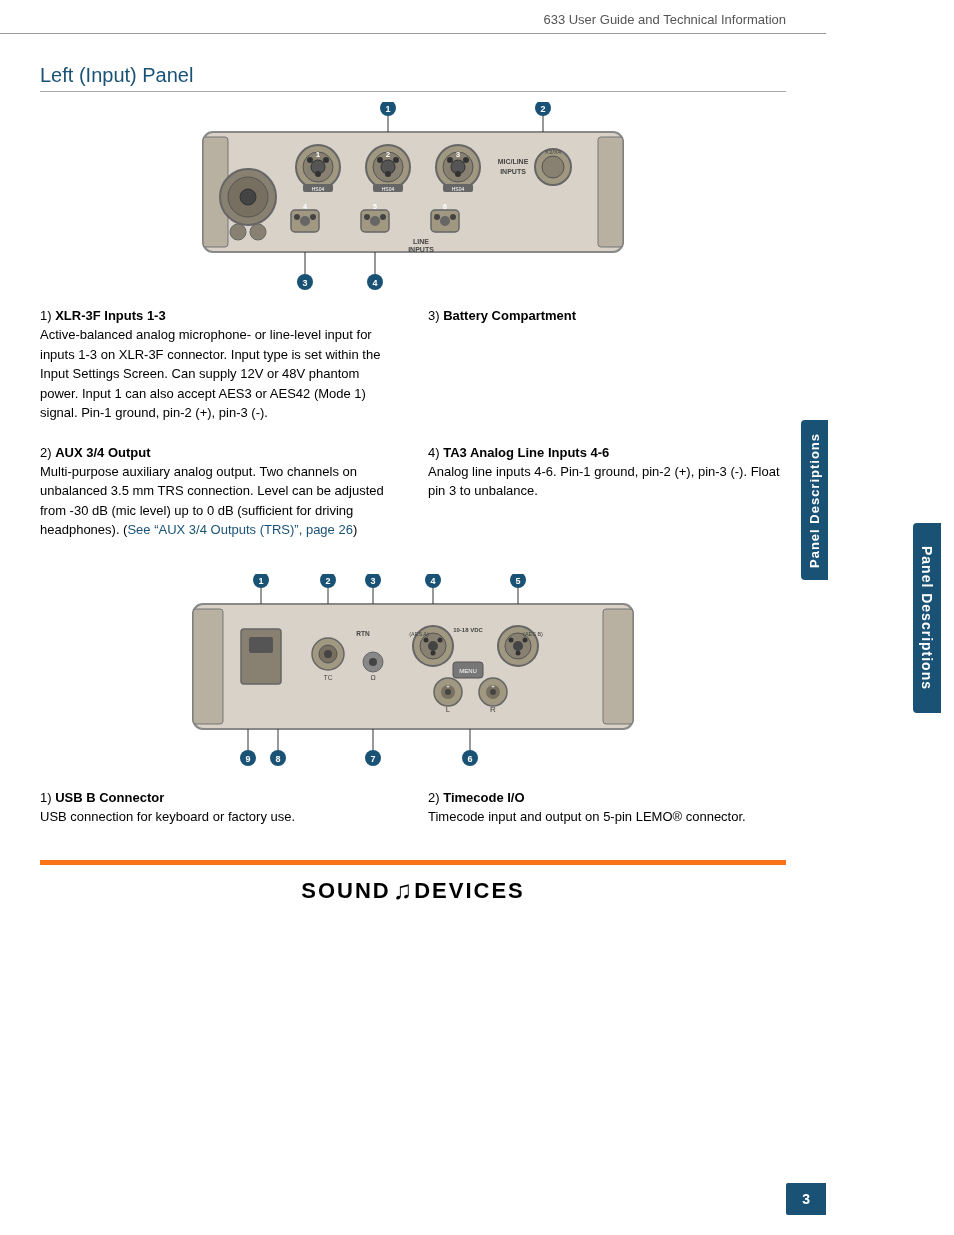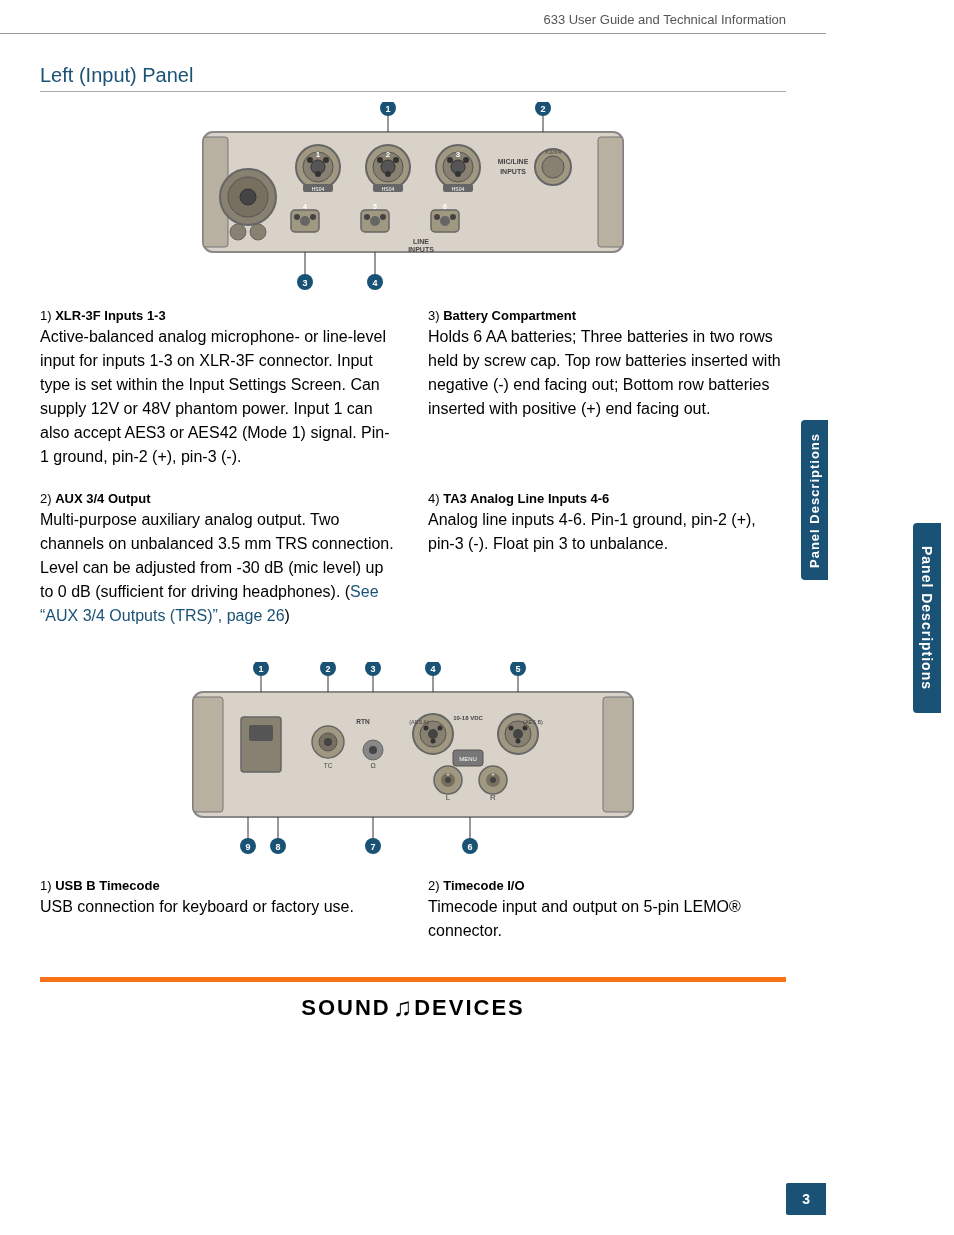--- a/index.html
+++ b/index.html
@@ -65,21 +65,21 @@
     .desc-item-title {
       font-weight: bold;
       font-size: 13px;
     }
 
     .desc-item-number {
       font-size: 13px;
     }
 
     .desc-item-body {
-      font-size: 16px;
+      font-size: 13px;
       line-height: 1.5;
       margin-top: 2px;
     }
 
     .desc-item-body a, .link-text {
       color: #1a5276;
       text-decoration: none;
     }
 
     
@@ -263,21 +263,20 @@
         <div>
           <span class="desc-item-number">1)&nbsp;</span><span class="desc-item-title">XLR-3F Inputs 1-3</span>
         </div>
         <div class="desc-item-body">Active-balanced analog microphone- or line-level input for inputs 1-3 on XLR-3F connector. Input type is set within the Input Settings Screen. Can supply 12V or 48V phantom power. Input 1 can also accept AES3 or AES42 (Mode 1) signal. Pin-1 ground, pin-2 (+), pin-3 (-).</div>
       </div>
 
       <div class="desc-item">
         <div>
           <span class="desc-item-number">3)&nbsp;</span><span class="desc-item-title">Battery Compartment</span>
         </div>
-        <div class="desc-item-body">Holds 6 AA batteries; Three batteries in two rows held by screw cap. Top row batteries inserted with negative (-) end facing out; Bottom row batteries inserted with positive (+) end facing out.</div>
       </div>
 
       <div class="desc-item">
         <div>
           <span class="desc-item-number">2)&nbsp;</span><span class="desc-item-title">AUX 3/4 Output</span>
         </div>
         <div class="desc-item-body">
           Multi-purpose auxiliary analog output. Two channels on unbalanced 3.5 mm TRS connection. Level can be adjusted from -30 dB (mic level) up to 0 dB (sufficient for driving headphones). (<a class="link-text" href="#">See “AUX 3/4 Outputs (TRS)”, page 26</a><span>)</span>
         </div>
       </div>
@@ -382,21 +381,21 @@
         <line x1="307" y1="155" x2="307" y2="178" stroke="#333" stroke-width="1"></line>
         <circle cx="307" cy="184" r="8" fill="#1a5276"></circle>
         <text x="307" y="188" text-anchor="middle" fill="#fff" font-size="9" font-weight="bold" font-family="Arial">6</text>
       </svg>
     </div>
 
     <div class="descriptions-grid">
 
       <div class="desc-item">
         <div>
-          <span class="desc-item-number">1)&nbsp;</span><span class="desc-item-title">USB B Timecode</span>
+          <span class="desc-item-number">1)&nbsp;</span><span class="desc-item-title">USB B Connector</span>
         </div>
         <div class="desc-item-body">USB connection for keyboard or factory use.</div>
       </div>
 
       <div class="desc-item">
         <div>
           <span class="desc-item-number">2)&nbsp;</span><span class="desc-item-title">Timecode I/O</span>
         </div>
         <div class="desc-item-body">Timecode input and output on 5-pin LEMO® connector.</div>
       </div>

